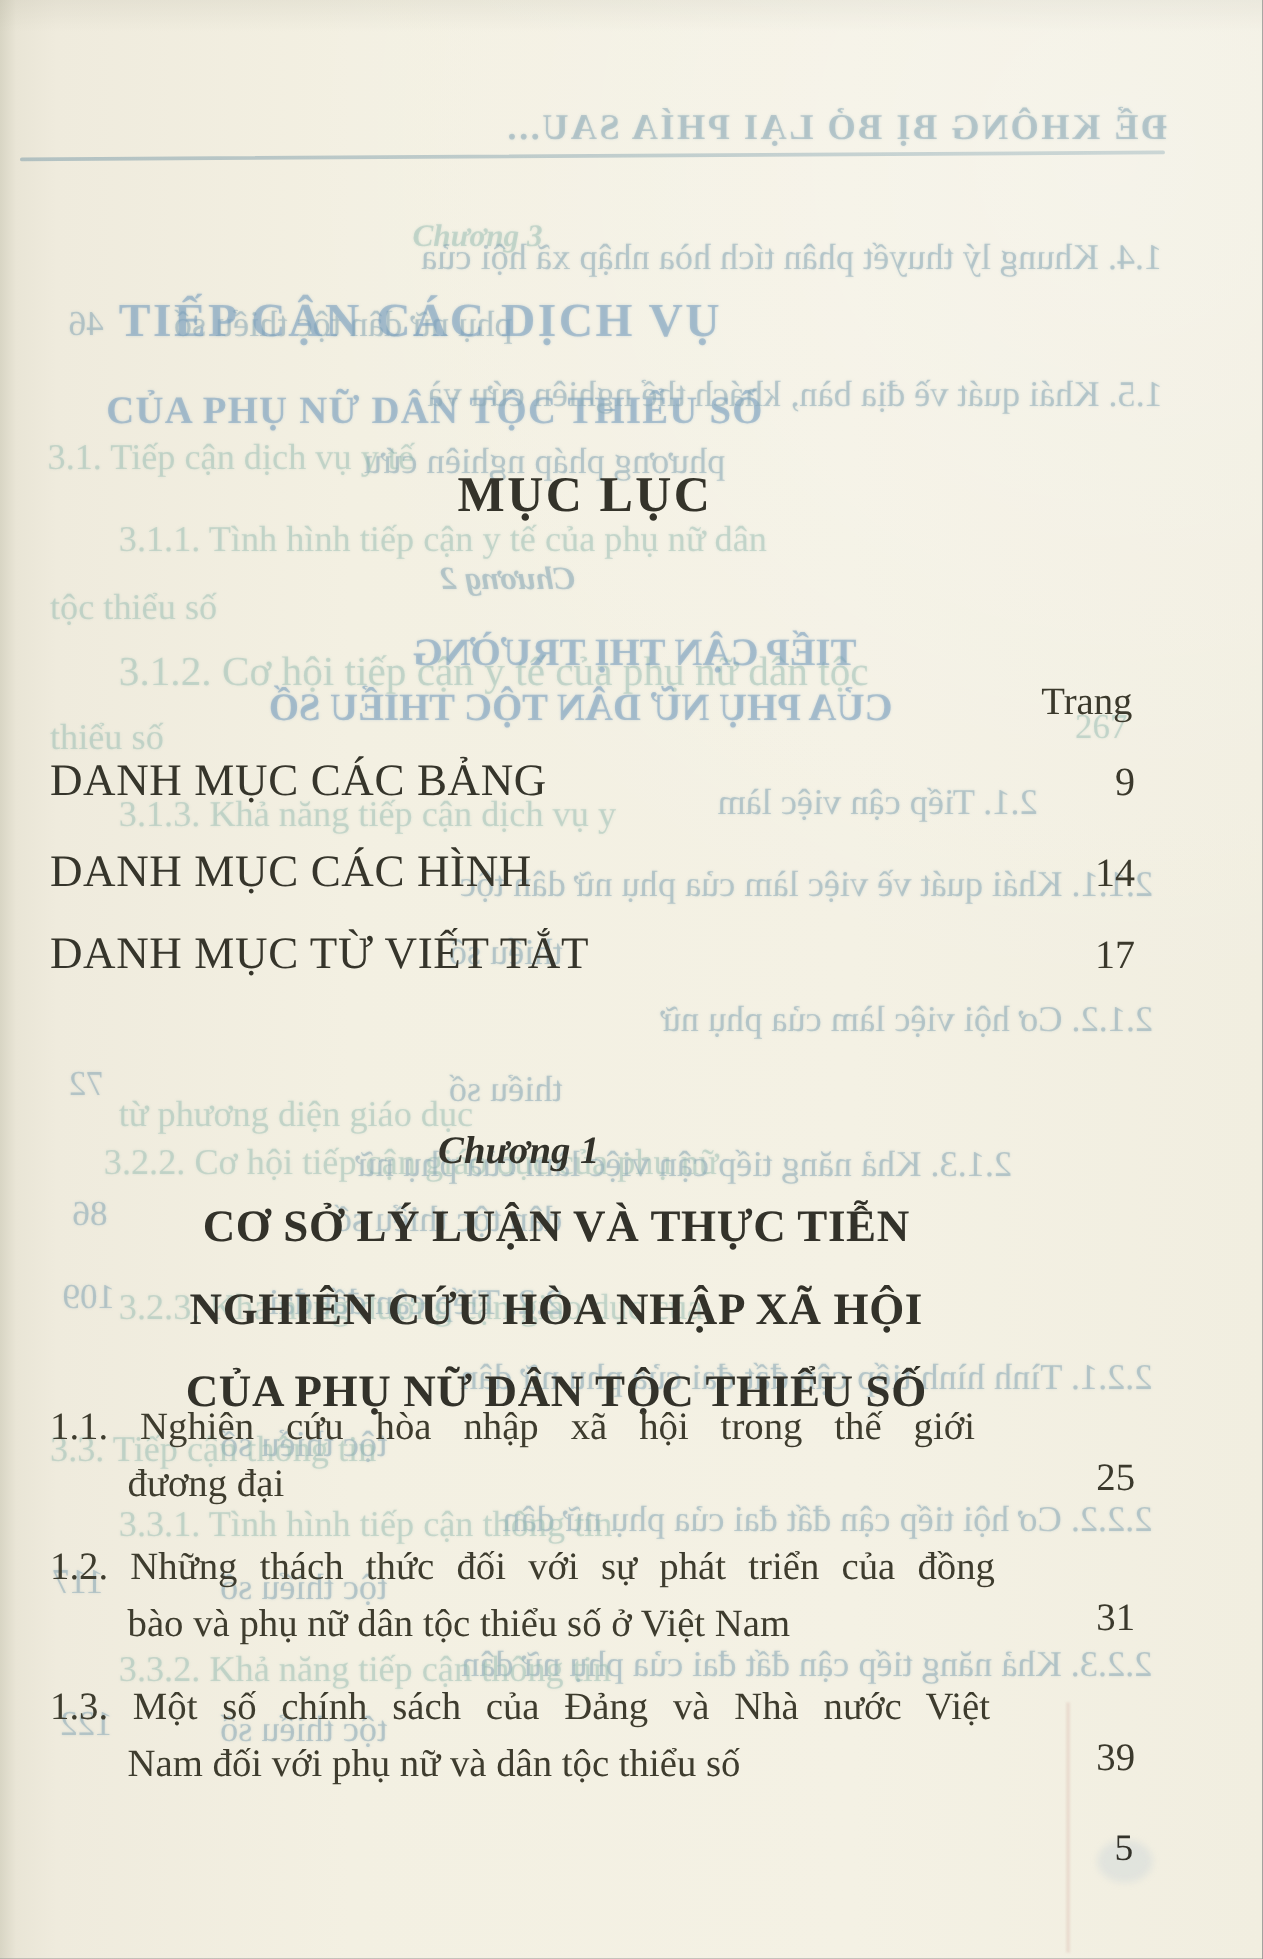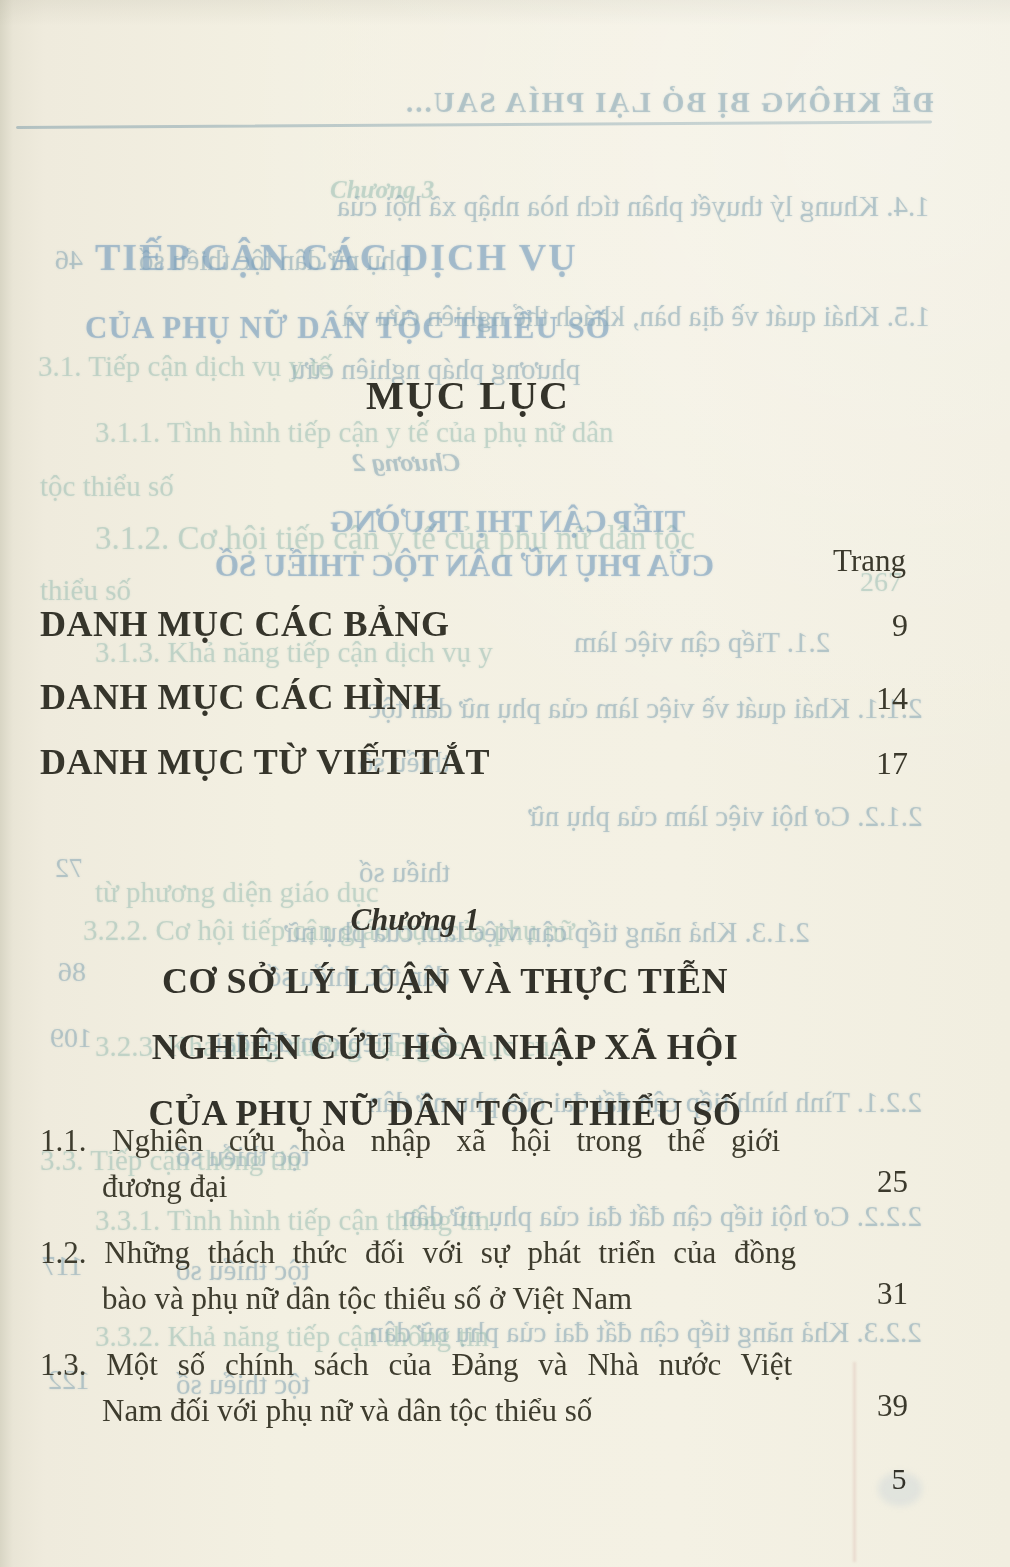--- a/index.html
+++ b/index.html
@@ -37,21 +37,21 @@
     font-size:40px; font-weight:bold; letter-spacing:2px; color:#34332a;
   }
   .trang{
     position:absolute; left:700px; top:543px; width:206px; text-align:right;
     font-size:31px; color:#3b392c;
   }
   .fm-row{
     position:absolute; left:40px; width:868px;
     display:flex; justify-content:space-between; align-items:baseline;
   }
-  .fm-label{ font-size:36px; font-weight:bold; letter-spacing:0.5px; color:#36352b; }
+  .fm-label{ font-size:36px; font-weight:normal; letter-spacing:0.5px; color:#36352b; }
   .fm-page{ font-size:32px; color:#3b392c; }
   .chap-label{
     position:absolute; left:0; top:902px; width:830px; text-align:center;
     font-size:31px; font-weight:bold; font-style:italic; color:#33322a;
   }
   .chap-line{
     position:absolute; left:30px; width:830px; text-align:center;
     font-size:36px; font-weight:bold; letter-spacing:0.5px; color:#33322a;
   }
   .entry{

